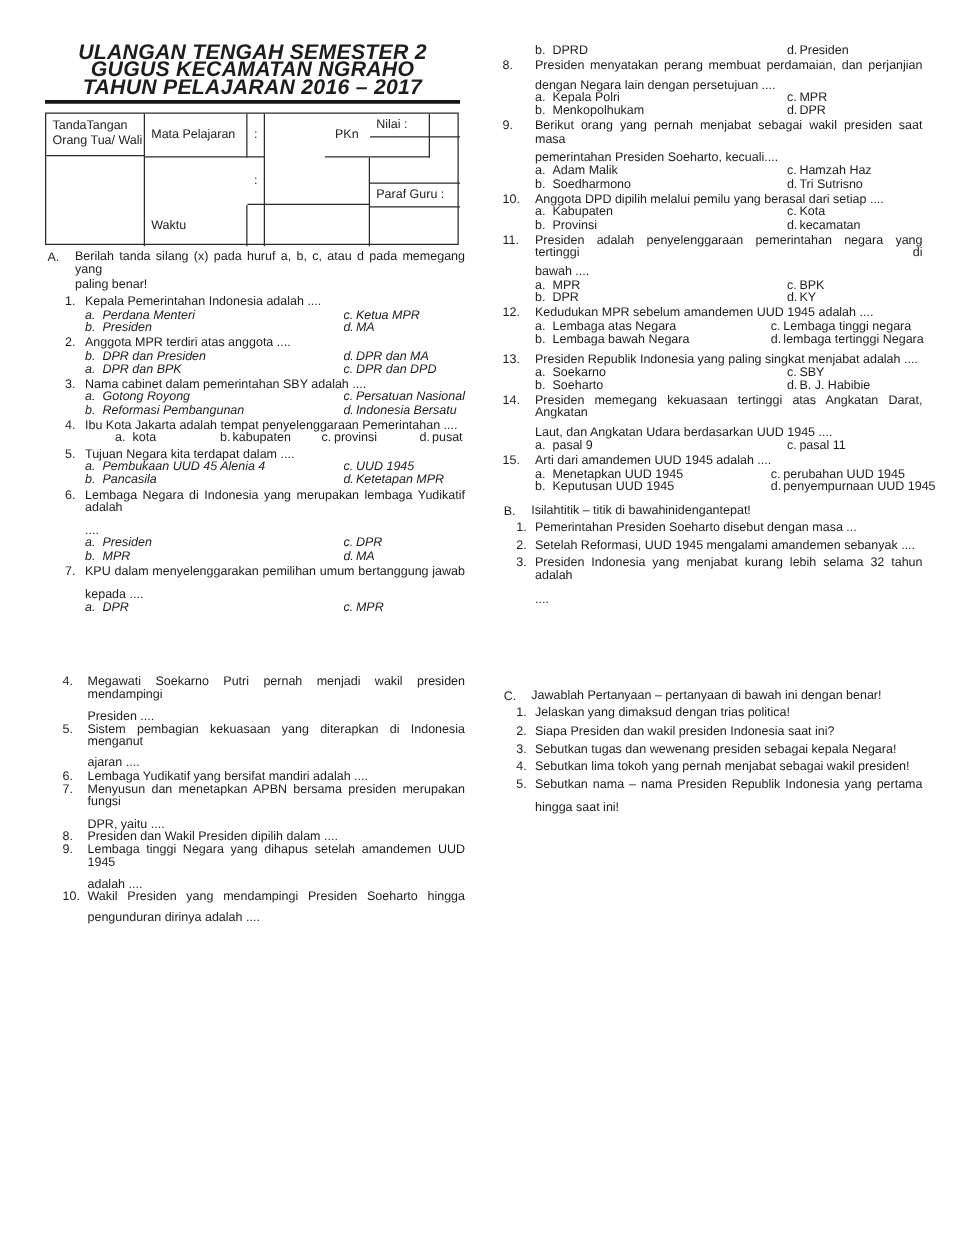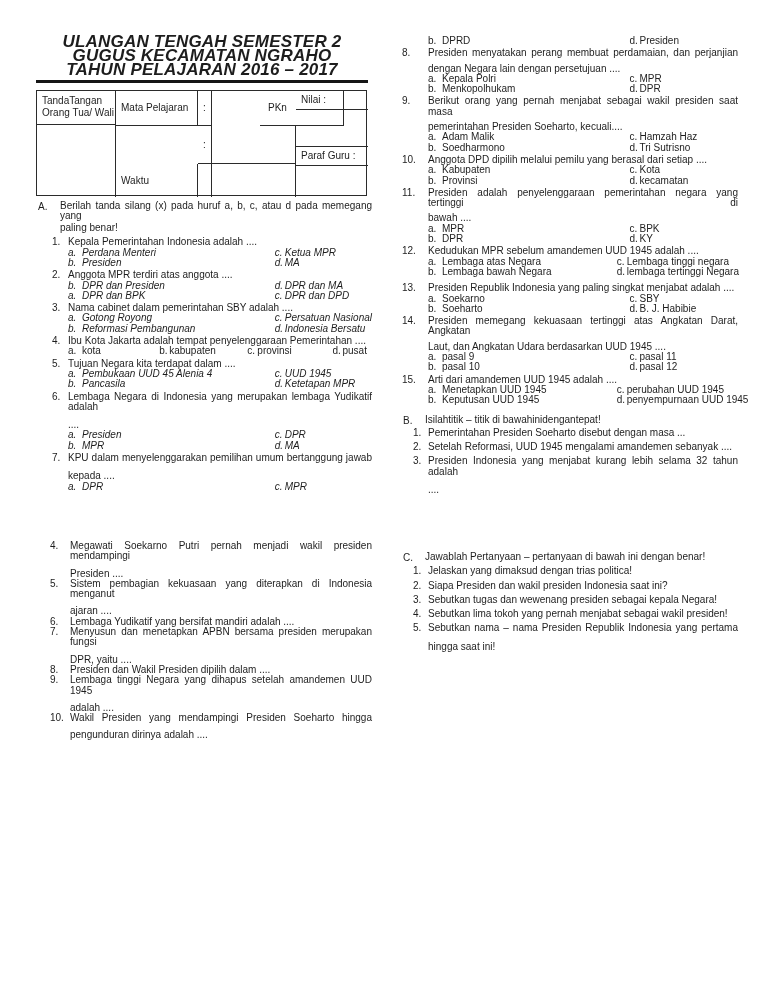--- a/index.html
+++ b/index.html
@@ -61,21 +61,21 @@
   .colRight .q .q-line.cont{margin-top:5px;}
   .colRight .b-item .q-line.cont{margin-top:8px;}
   .colBLeft .q-line.cont{margin-top:7px;}
   .colC .q-line.cont{margin-top:8px;}
 
   
   .opts{display:grid;}
   .colA .opts.std{grid-template-columns:68% 32%;font-style:italic;}
   .colRight .opts.std{grid-template-columns:65% 35%;}
   .colRight .opts.narrow{grid-template-columns:57% 43%;gap:12px;}
-  .opts.four{grid-template-columns:30% 29% 28% 13%;}
+  .opts.four{grid-template-columns:30% 29% 28% 13%;margin-left:24px;}
   .opt{white-space:nowrap;overflow:visible;}
   .opt .k{display:inline-block;min-width:14px;}
   .opts .opt:not(:first-child) .k{min-width:10px;}
   .orphan-row{padding-left:27px;margin-bottom:2px;}
   .orphan-row .opts{width:310px;}
 </style>
 </head>
 <body>
 
 <div class="page">
@@ -365,24 +365,20 @@
         </div>
         <div class="q">
           <div class="num ln">14.</div>
           <div class="q-body">
             <div class="q-line ln just">Presiden memegang kekuasaan tertinggi atas Angkatan Darat, Angkatan</div>
             <div class="q-line ln cont">Laut, dan Angkatan Udara berdasarkan UUD 1945 ....</div>
             <div class="opt-row opts ln std">
               <span class="opt"><span class="k">a.</span><span class="t">pasal 9</span></span>
               <span class="opt"><span class="k">c.</span><span class="t">pasal 11</span></span>
             </div>
-            <div class="opt-row opts ln std">
-              <span class="opt"><span class="k">b.</span><span class="t">pasal 10</span></span>
-              <span class="opt"><span class="k">d.</span><span class="t">pasal 12</span></span>
-            </div>
           </div>
         </div>
         <div class="q">
           <div class="num ln">15.</div>
           <div class="q-body">
             <div class="q-line ln">Arti dari amandemen UUD 1945 adalah ....</div>
             <div class="opt-row opts ln narrow">
               <span class="opt"><span class="k">a.</span><span class="t">Menetapkan UUD 1945</span></span>
               <span class="opt"><span class="k">c.</span><span class="t">perubahan UUD 1945</span></span>
             </div>

